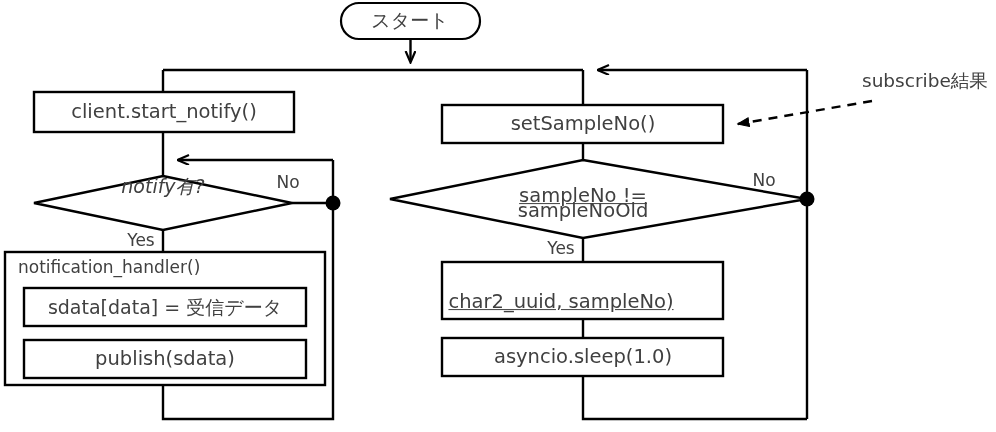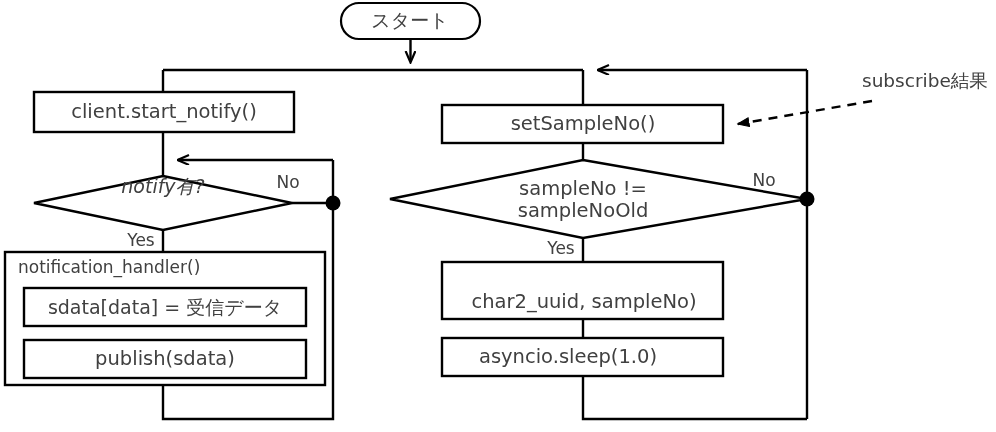--- a/index.html
+++ b/index.html
@@ -155,26 +155,26 @@
   <div class="lbl lbl-center txt-branch" style="left:141px; top:241px;">Yes</div>
 
   <div class="lbl txt-group" style="left:18px; top:258px;">notification_handler()</div>
 
   <div class="lbl lbl-center txt-node-jp" style="left:165px; top:308px;">sdata[data] = 受信データ</div>
 
   <div class="lbl lbl-center txt-node" style="left:583px; top:124px;">setSampleNo()</div>
 
   <div class="lbl lbl-center txt-node" style="left:165px; top:359px;">publish(sdata)</div>
 
-  <div class="lbl lbl-center txt-node" style="left:583px; top:189px;">sampleNo !=</div>
+  <div class="lbl lbl-center txt-node" style="left:583px; top:196px;text-decoration:underline;">sampleNo !=</div>
   <div class="lbl lbl-center txt-node" style="left:583px; top:211px;">sampleNoOld</div>
 
   <div class="lbl lbl-center txt-branch" style="left:764px; top:181px;">No</div>
 
   <div class="lbl lbl-center txt-branch" style="left:561px; top:249px;">Yes</div>
 
-  <div class="lbl lbl-center txt-node" style="left:584px; top:302px;">char2_uuid, sampleNo)</div>
+  <div class="lbl lbl-center txt-node" style="left:561px; top:302px;text-decoration:underline;">char2_uuid, sampleNo)</div>
 
-  <div class="lbl lbl-center txt-node" style="left:568px; top:357px;">asyncio.sleep(1.0)</div>
+  <div class="lbl lbl-center txt-node" style="left:583px; top:357px;">asyncio.sleep(1.0)</div>
 
   <div class="lbl txt-note" style="left:862px; top:71px;">subscribe結果</div>
 
 </div>
 
 </body></html>

